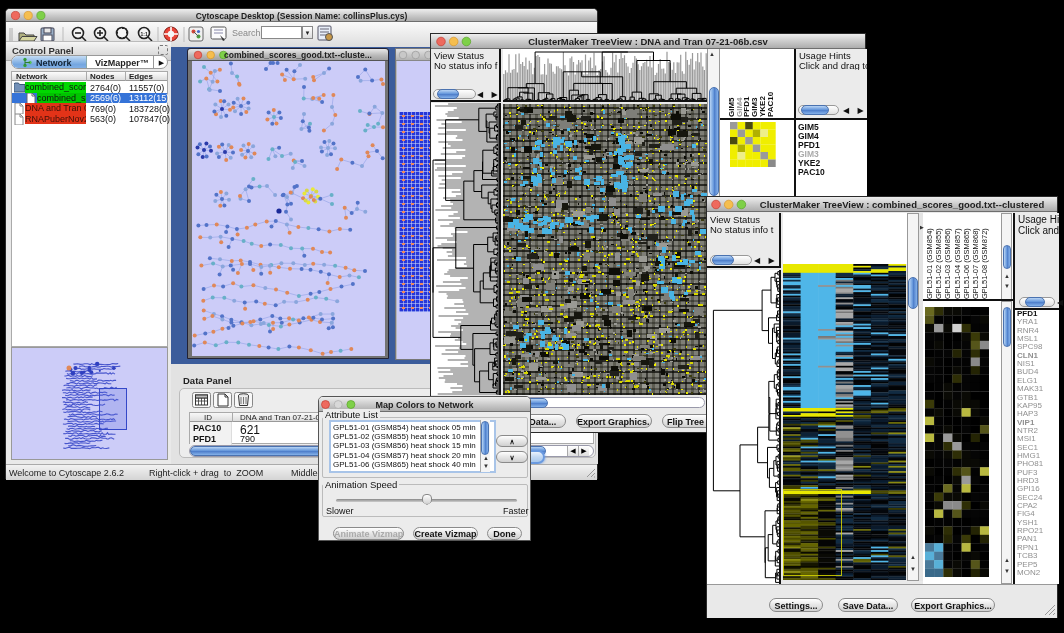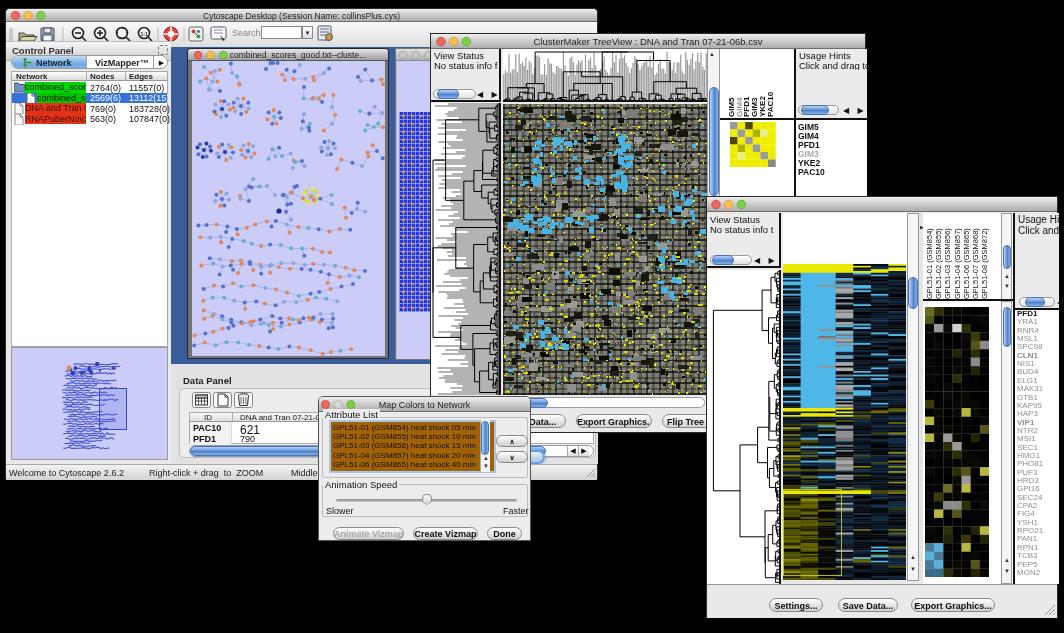--- a/index.html
+++ b/index.html
@@ -1,18 +1,18 @@
 <!DOCTYPE html>
 <html><head><meta charset="utf-8"><style>
 *{margin:0;padding:0;box-sizing:border-box}
 html,body{width:1064px;height:633px;background:#000;overflow:hidden;font-family:"Liberation Sans",sans-serif}
 .abs{position:absolute}
 .win{position:absolute;background:#e9e9e9}
 .tb{position:absolute;left:0;right:0;top:0;background:linear-gradient(#eee,#c9c9c9 55%,#adadad);border-bottom:1px solid #6e6e6e;border-radius:4px 4px 0 0}
-.tt{position:absolute;font-weight:normal;color:#1d1d1d;white-space:nowrap}
+.tt{position:absolute;font-weight:bold;color:#1d1d1d;white-space:nowrap}
 </style></head><body>
 <div class="win" style="left:5px;top:8px;width:593px;height:471px;border-radius:5px 5px 0 0;border:1px solid #2a2a2a;border-bottom:none">
     <div class="tb" style="height:13px"></div>
     <svg width="60" height="13" style="position:absolute;left:0;top:0">
       <circle cx="9.5" cy="6.5" r="4.1" fill="#ee6a5e" stroke="#c33c30" stroke-width="0.7"></circle>
       <circle cx="22.2" cy="6.5" r="4.1" fill="#f5be4f" stroke="#d8952a" stroke-width="0.7"></circle>
       <circle cx="34.9" cy="6.5" r="4.1" fill="#7ed048" stroke="#5aa32a" stroke-width="0.7"></circle>
     </svg>
     <div class="tt" style="left:0;right:0;top:1.5px;font-size:8.5px;text-align:center">Cytoscape Desktop (Session Name: collinsPlus.cys)</div>
     <div class="abs" style="left:0;top:13px;width:100%;height:27px;background:linear-gradient(#fafafa,#dcdcdc);border-bottom:1px solid #9a9a9a"></div>
@@ -746,20 +746,21 @@
     <div style="position:absolute;left:145px;top:380px;width:76px;height:14px;border-radius:7.0px;background:linear-gradient(#fff,#e8e8e8 45%,#d0d0d0);border:1px solid #8a8a8a;font-size:9px;font-weight:bold;color:#111;text-align:center;line-height:14px;overflow:hidden;white-space:nowrap">Export Graphics...</div>
     <div style="position:absolute;left:231px;top:380px;width:72px;height:14px;border-radius:7.0px;background:linear-gradient(#fff,#e8e8e8 45%,#d0d0d0);border:1px solid #8a8a8a;font-size:9px;font-weight:bold;color:#111;text-align:center;line-height:14px;overflow:hidden;white-space:nowrap">Flip Tree Node</div>
   </div>
 <div class="win" style="left:706px;top:196px;width:352px;height:422px;border:1px solid #2a2a2a">
     <div class="tb" style="height:15px;border-radius:3px 3px 0 0"></div>
     <svg width="60" height="15" style="position:absolute;left:0;top:0">
       <circle cx="9.0" cy="7.5" r="4.3" fill="#ee6a5e" stroke="#c33c30" stroke-width="0.7"></circle>
       <circle cx="21.7" cy="7.5" r="4.3" fill="#f5be4f" stroke="#d8952a" stroke-width="0.7"></circle>
       <circle cx="34.4" cy="7.5" r="4.3" fill="#7ed048" stroke="#5aa32a" stroke-width="0.7"></circle>
     </svg>
+    <div class="tt" style="left:40px;right:0;top:2px;font-size:9.5px;text-align:center">ClusterMaker TreeView : combined_scores_good.txt--clustered</div>
     <div class="abs" style="left:0;top:16px;width:74px;height:55px;background:#ebebeb;border-right:2px solid #111;border-bottom:2px solid #111">
       <div style="position:absolute;left:3px;top:2px;font-size:9.5px;color:#111;line-height:1.05">View Status<br>No status info t</div>
     </div>
     <div style="position:absolute;left:3px;top:58px;width:42px;height:10px;border-radius:5px;background:linear-gradient(#fff,#e0e0e0);border:1px solid #999"></div>
     <div style="position:absolute;left:5px;top:58px;width:22px;height:10px;border-radius:5.0px;background:linear-gradient(#b8d4f4,#6899dc 45%,#4f7fcb 55%,#85b2ea);border:1px solid #4a72b0"></div>
     <div style="position:absolute;left:47px;top:59px;font-size:8px;color:#111;letter-spacing:3px">◀&nbsp;▶</div>
     <div class="abs" style="left:0;top:73px;width:74px;height:314px;background:#fff;border-right:2px solid #111;overflow:hidden"><svg width="74" height="314" style="">
         <path d="M72.0 1.6H70.8V4.9H72.0M72.0 18.0H70.9V21.3H72.0M72.0 14.7H70.7V19.6H70.9M72.0 11.4H69.8V17.2H70.7M72.0 8.2H69.4V14.3H69.8M70.8 3.3H68.0V11.2H69.4M72.0 27.8H70.7V31.1H72.0M70.7 29.4H70.2V34.3H72.0M72.0 24.5H69.8V31.9H70.2M69.8 28.2H69.3V37.6H72.0M68.0 7.3H64.0V32.9H69.3M72.0 40.9H70.6V44.2H72.0M70.6 42.5H70.7V47.4H72.0M70.7 45.0H69.6V50.7H72.0M72.0 63.8H70.9V67.1H72.0M72.0 60.5H70.2V65.4H70.9M72.0 70.3H70.8V73.6H72.0M70.2 63.0H69.7V72.0H70.8M72.0 57.2H69.4V67.5H69.7M72.0 54.0H67.2V62.4H69.4M72.0 80.1H70.6V83.4H72.0M72.0 76.9H70.3V81.8H70.6M70.3 79.3H69.5V86.7H72.0M72.0 89.9H70.9V93.2H72.0M70.9 91.6H70.0V96.5H72.0M69.5 83.0H68.3V94.0H70.0M67.2 58.2H65.5V88.5H68.3M69.6 47.8H61.5V73.3H65.5M64.0 20.1H55.1V60.6H61.5M72.0 99.8H71.0V103.0H72.0M72.0 106.3H70.9V109.6H72.0M71.0 101.4H70.3V107.9H70.9M72.0 112.8H71.0V116.1H72.0M72.0 122.7H71.0V125.9H72.0M72.0 119.4H70.5V124.3H71.0M71.0 114.5H69.3V121.8H70.5M70.3 104.7H67.3V118.2H69.3M72.0 132.5H71.1V135.7H72.0M71.1 134.1H70.2V139.0H72.0M72.0 129.2H69.2V136.6H70.2M72.0 142.3H70.6V145.6H72.0M69.2 132.9H69.2V143.9H70.6M69.2 138.4H68.9V148.8H72.0M67.3 111.4H61.8V143.6H68.9M72.0 152.1H70.8V155.4H72.0M72.0 158.6H71.1V161.9H72.0M70.8 153.7H69.7V160.3H71.1M69.7 157.0H69.3V165.2H72.0M61.8 127.5H62.8V161.1H69.3M72.0 168.4H71.0V171.7H72.0M62.8 144.3H61.8V170.1H71.0M72.0 178.3H71.1V181.5H72.0M72.0 175.0H70.0V179.9H71.1M72.0 184.8H71.1V188.1H72.0M72.0 194.6H70.8V197.9H72.0M70.8 196.2H70.6V201.2H72.0M72.0 191.3H70.0V198.7H70.6M71.1 186.4H69.0V195.0H70.0M72.0 204.4H71.2V207.7H72.0M69.0 190.7H66.8V206.1H71.2M72.0 211.0H70.7V214.2H72.0M72.0 224.1H71.0V227.3H72.0M72.0 220.8H70.4V225.7H71.0M70.4 223.2H70.2V230.6H72.0M72.0 217.5H69.6V226.9H70.2M70.7 212.6H68.6V222.2H69.6M66.8 198.4H62.4V217.4H68.6M70.0 177.4H60.5V207.9H62.4M61.8 157.2H50.6V192.7H60.5M72.0 233.9H70.8V237.1H72.0M70.8 235.5H70.3V240.4H72.0M70.3 238.0H70.2V243.7H72.0M72.0 246.9H71.1V250.2H72.0M71.1 248.6H70.7V253.5H72.0M72.0 263.3H70.8V266.6H72.0M72.0 260.0H70.2V264.9H70.8M72.0 256.8H69.7V262.5H70.2M70.7 251.0H69.0V259.6H69.7M72.0 269.8H70.9V273.1H72.0M70.9 271.5H69.9V276.4H72.0M69.0 255.3H65.7V273.9H69.9M72.0 279.7H71.0V282.9H72.0M72.0 286.2H71.2V289.5H72.0M71.2 287.8H70.2V292.7H72.0M71.0 281.3H68.7V290.3H70.2M68.7 285.8H68.3V296.0H72.0M65.7 264.6H61.2V290.9H68.3M72.0 302.6H70.9V305.8H72.0M70.9 304.2H69.9V309.1H72.0M72.0 299.3H69.9V306.6H69.9M69.9 303.0H68.6V312.4H72.0M61.2 277.8H58.3V307.7H68.6M70.2 240.8H58.0V292.7H58.3M50.6 174.9H33.0V266.8H58.0M55.1 40.3H6.4V220.8H33.0" stroke="#000" stroke-width="1" fill="none"></path>
       </svg></div>
     <div class="abs" style="left:76px;top:16px;width:124px;height:51px;background:#fff"></div>
@@ -2036,21 +2037,21 @@
 <div class="win" style="left:318px;top:396px;width:213px;height:145px;border:1px solid #555;border-radius:5px 5px 0 0;background:#ececec">
     <div class="tb" style="height:15px;border-radius:4px 4px 0 0"></div>
     <svg width="60" height="15" style="position:absolute;left:0;top:0">
       <circle cx="6.5" cy="7.5" r="4.0" fill="#ee6a5e" stroke="#c33c30" stroke-width="0.7"></circle>
       <circle cx="19.2" cy="7.5" r="4.0" fill="#d8d8d8" stroke="#aaa" stroke-width="0.7"></circle>
       <circle cx="31.9" cy="7.5" r="4.0" fill="#7ed048" stroke="#5aa32a" stroke-width="0.7"></circle>
     </svg>
     <div class="tt" style="left:0;right:0;top:2.5px;font-size:9px;text-align:center">Map Colors to Network</div>
     <div class="abs" style="left:3px;top:20px;width:206px;height:61px;border:1px solid #bbb;border-radius:2px"></div>
     <div class="abs" style="left:4px;top:12px;font-size:9.5px;color:#111;background:#ececec;padding:0 2px">Attribute List</div>
-    <div class="abs" style="left:10px;top:23px;width:167px;height:53px;background:#a16207;border:2px solid #a8c4e8;overflow:hidden">
+    <div class="abs" style="left:10px;top:23px;width:167px;height:53px;background:#ffffff;border:2px solid #a8c4e8;overflow:hidden">
       <div style="position:absolute;left:2px;top:1.0px;font-size:8px;color:#111;white-space:nowrap">GPL51-01 (GSM854) heat shock 05 min</div>
       <div style="position:absolute;left:2px;top:10.2px;font-size:8px;color:#111;white-space:nowrap">GPL51-02 (GSM855) heat shock 10 min</div>
       <div style="position:absolute;left:2px;top:19.4px;font-size:8px;color:#111;white-space:nowrap">GPL51-03 (GSM856) heat shock 15 min</div>
       <div style="position:absolute;left:2px;top:28.6px;font-size:8px;color:#111;white-space:nowrap">GPL51-04 (GSM857) heat shock 20 min</div>
       <div style="position:absolute;left:2px;top:37.8px;font-size:8px;color:#111;white-space:nowrap">GPL51-06 (GSM865) heat shock 40 min</div>
       <div style="position:absolute;left:2px;top:47.0px;font-size:8px;color:#111;white-space:nowrap">GPL51-07 (GSM868) heat shock 60 min</div>
     </div>
     <div class="abs" style="left:161px;top:23px;width:10px;height:52px;background:#f4f4f4;border-left:1px solid #aaa"></div>
     <div style="position:absolute;left:162px;top:24px;width:8px;height:34px;border-radius:4.0px;background:linear-gradient(90deg,#b8d4f4,#6899dc 45%,#4f7fcb 55%,#85b2ea);border:1px solid #4a72b0"></div>
     <div class="abs" style="left:164px;top:58px;font-size:6px;color:#333">▲</div>

